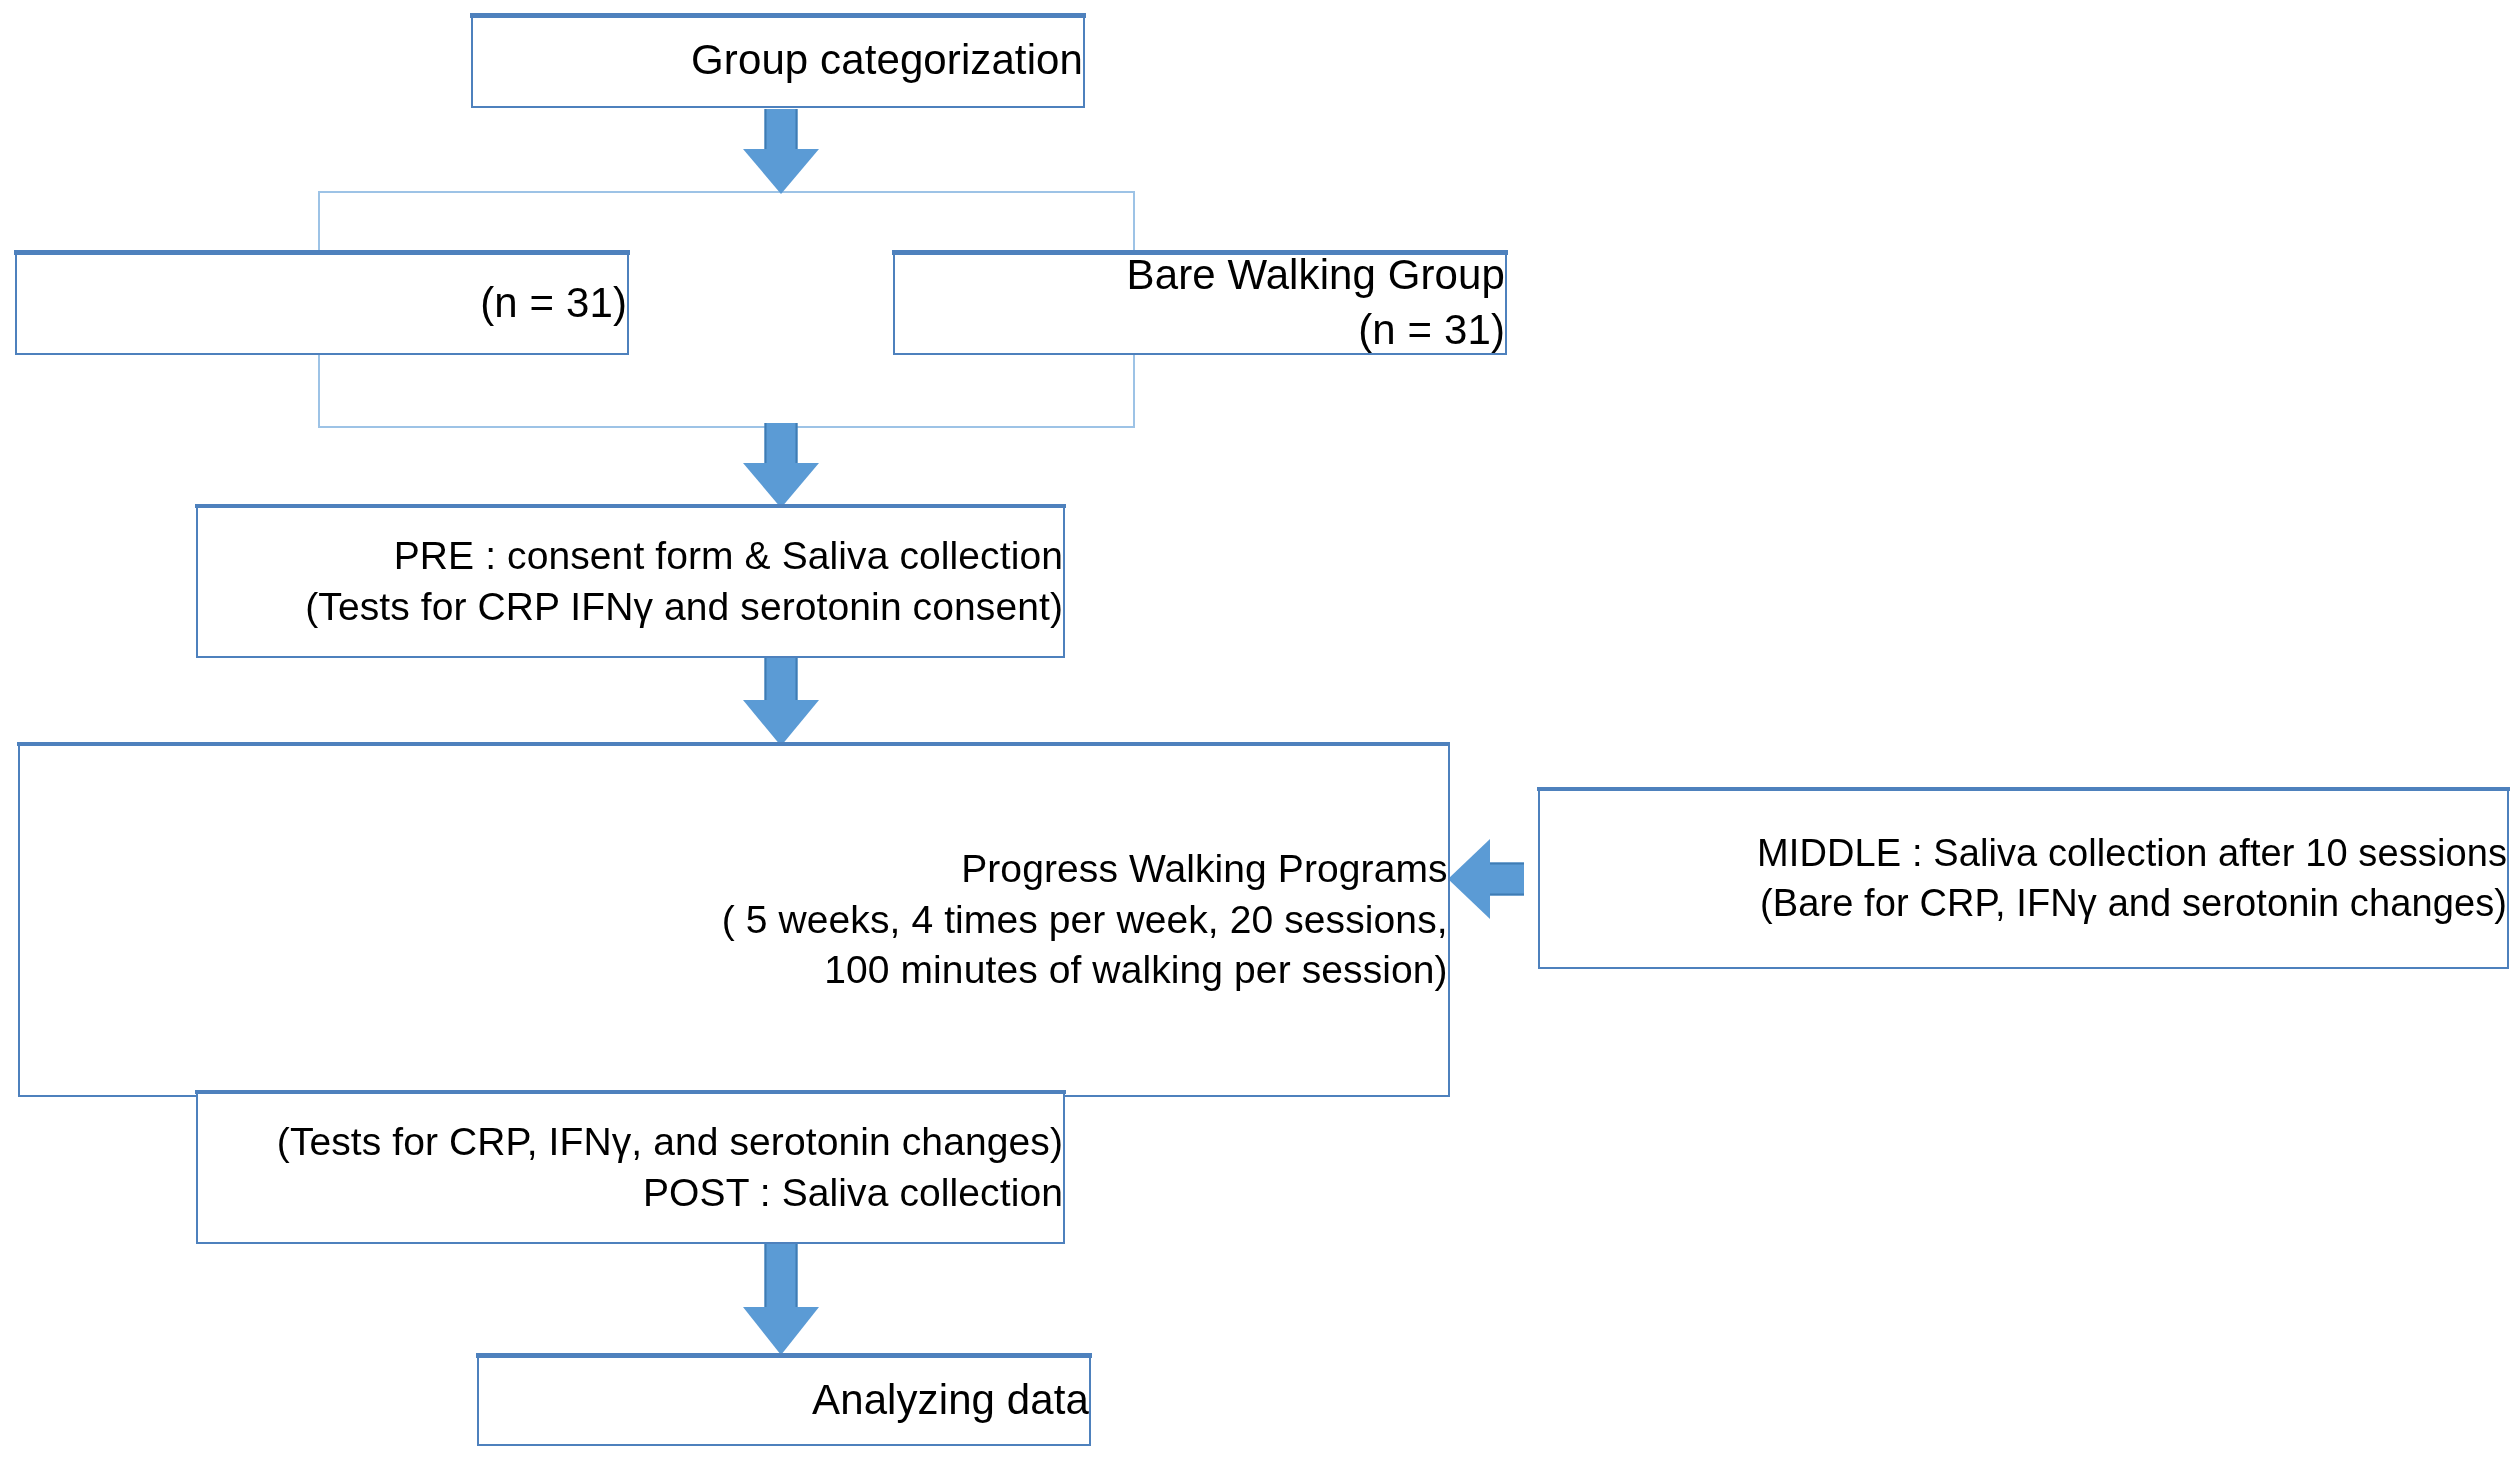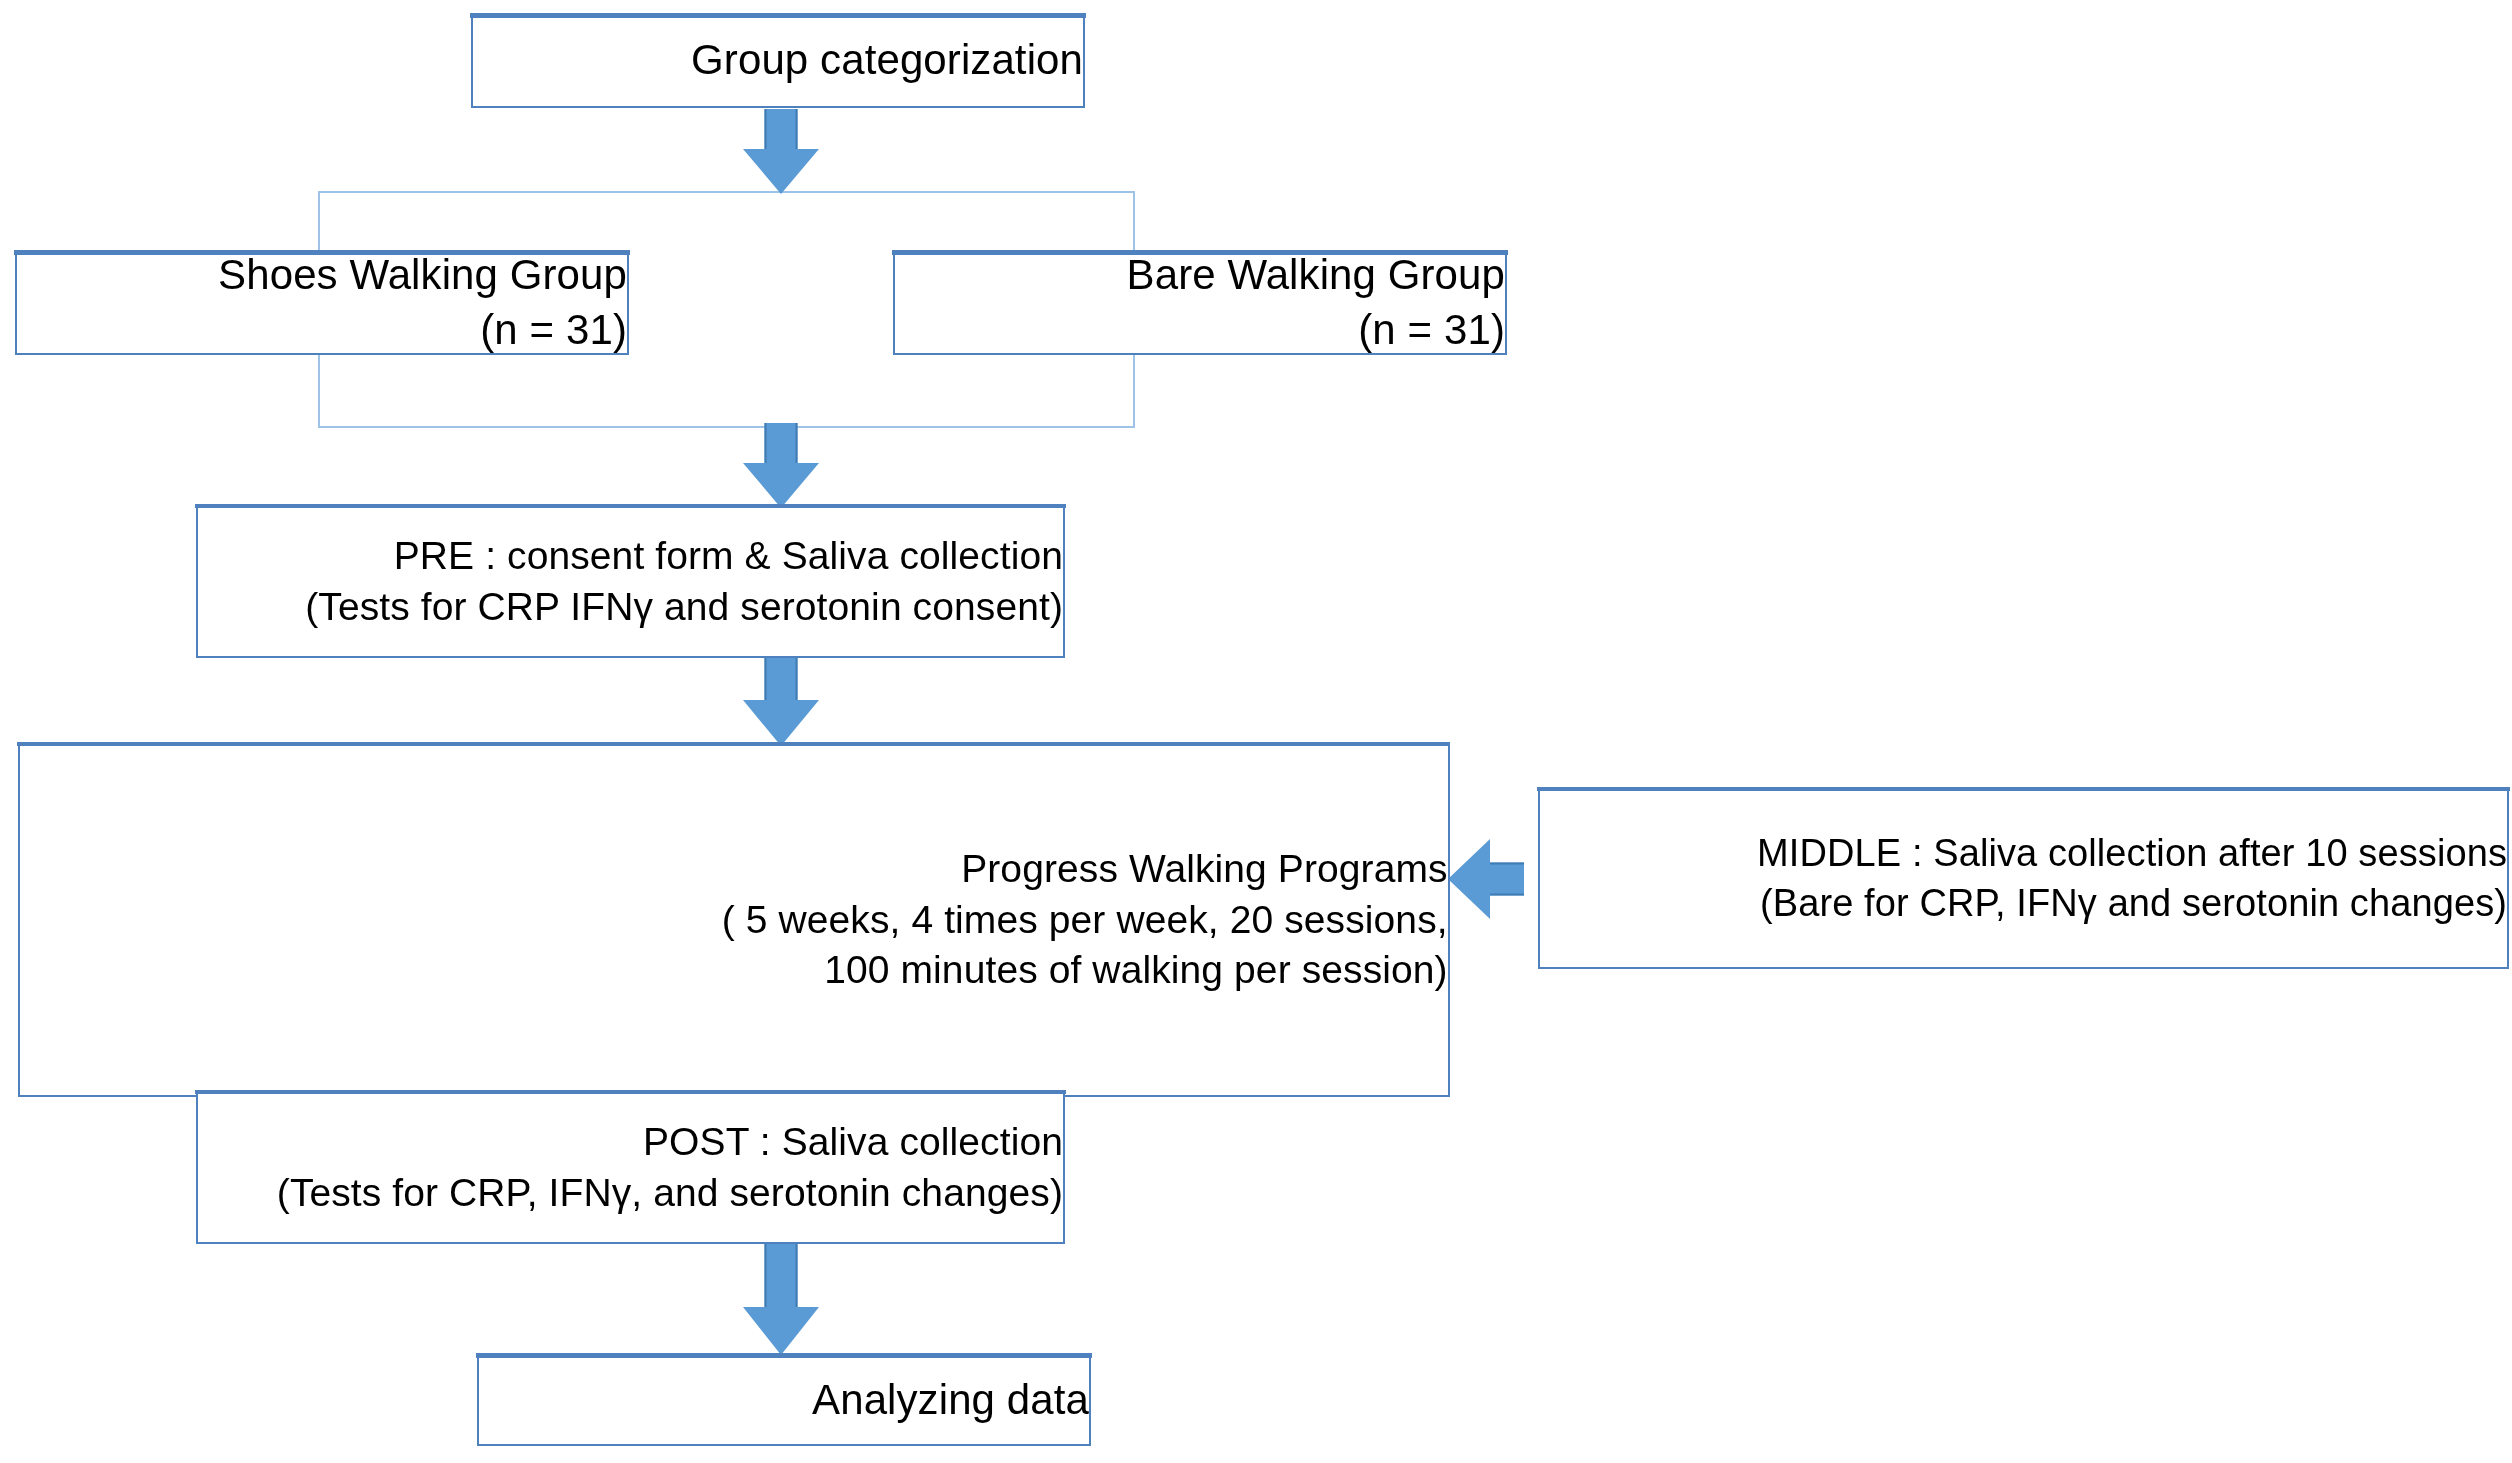--- a/index.html
+++ b/index.html
@@ -190,21 +190,20 @@
   <div class="node" id="node-group-categorization">
     <span class="line">Group categorization</span>
   </div>
 
   <div class="arrow-down" id="arrow-categorization-to-split">
     <span class="shaft"></span>
     <span class="head"></span>
   </div>
 
   <div class="node" id="node-shoes-group">
-    <span class="line">Shoes Walking Group</span>
     <span class="line">(n = 31)</span>
   </div>
 
   <div class="node" id="node-bare-group">
     <span class="line">Bare Walking Group</span>
     <span class="line">(n = 31)</span>
   </div>
 
   <div class="arrow-down" id="arrow-split-to-pre">
     <span class="shaft"></span>
@@ -236,22 +235,22 @@
     <span class="shaft"></span>
     <span class="head"></span>
   </div>
 
   <div class="arrow-down" id="arrow-progress-to-post">
     <span class="shaft"></span>
     <span class="head"></span>
   </div>
 
   <div class="node thin" id="node-post">
+    <span class="line">(Tests for CRP, IFNγ, and serotonin changes)</span>
     <span class="line">POST : Saliva collection</span>
-    <span class="line">(Tests for CRP, IFNγ, and serotonin changes)</span>
   </div>
 
   <div class="arrow-down" id="arrow-post-to-analyzing">
     <span class="shaft"></span>
     <span class="head"></span>
   </div>
 
   <div class="node" id="node-analyzing">
     <span class="line">Analyzing data</span>
   </div>

